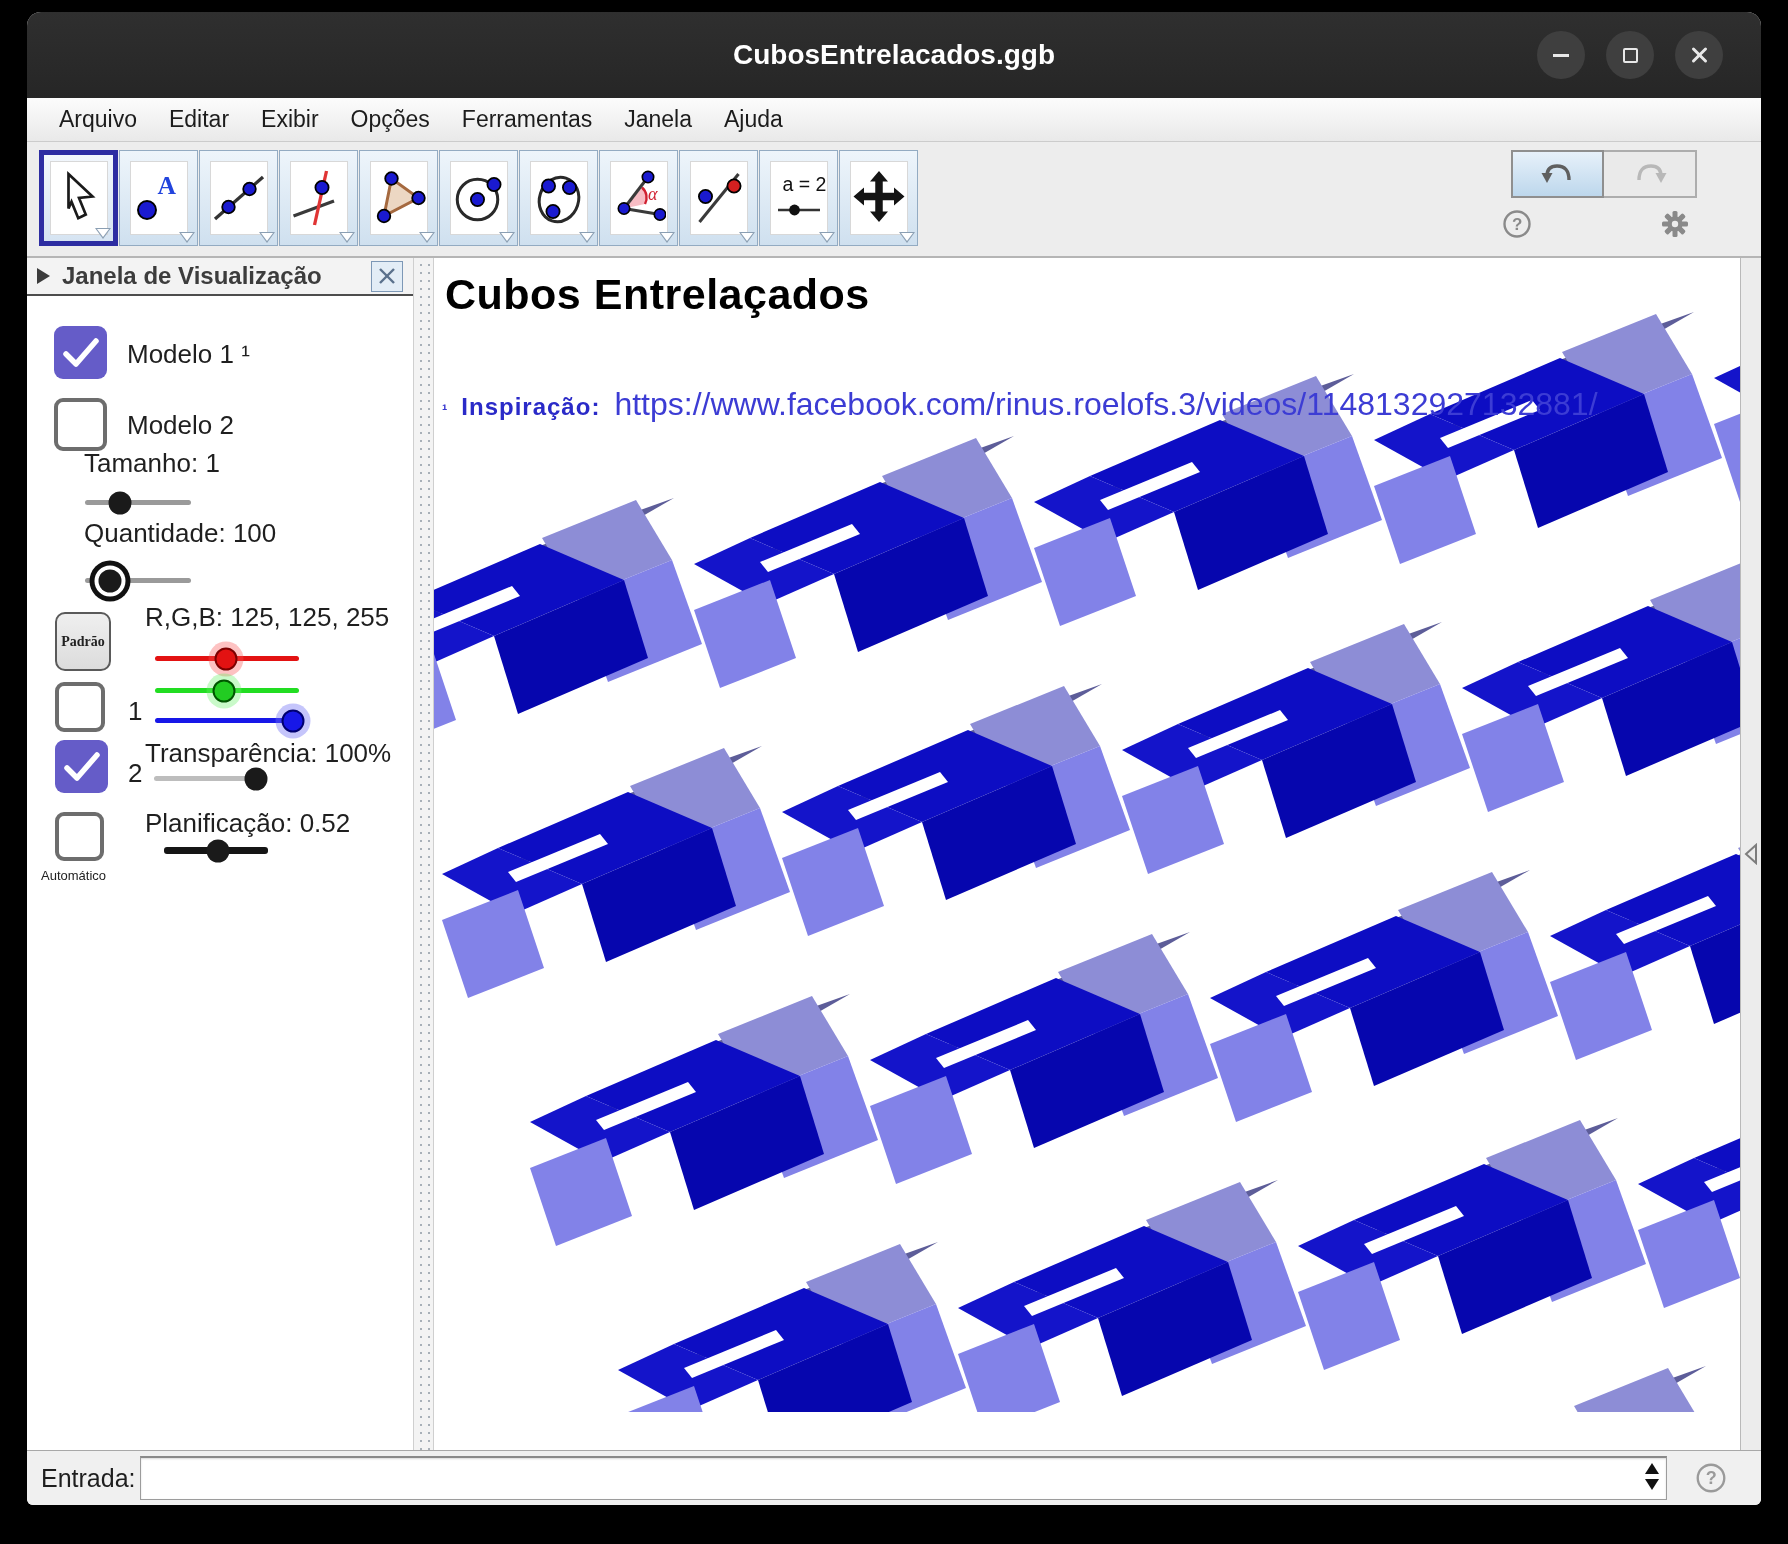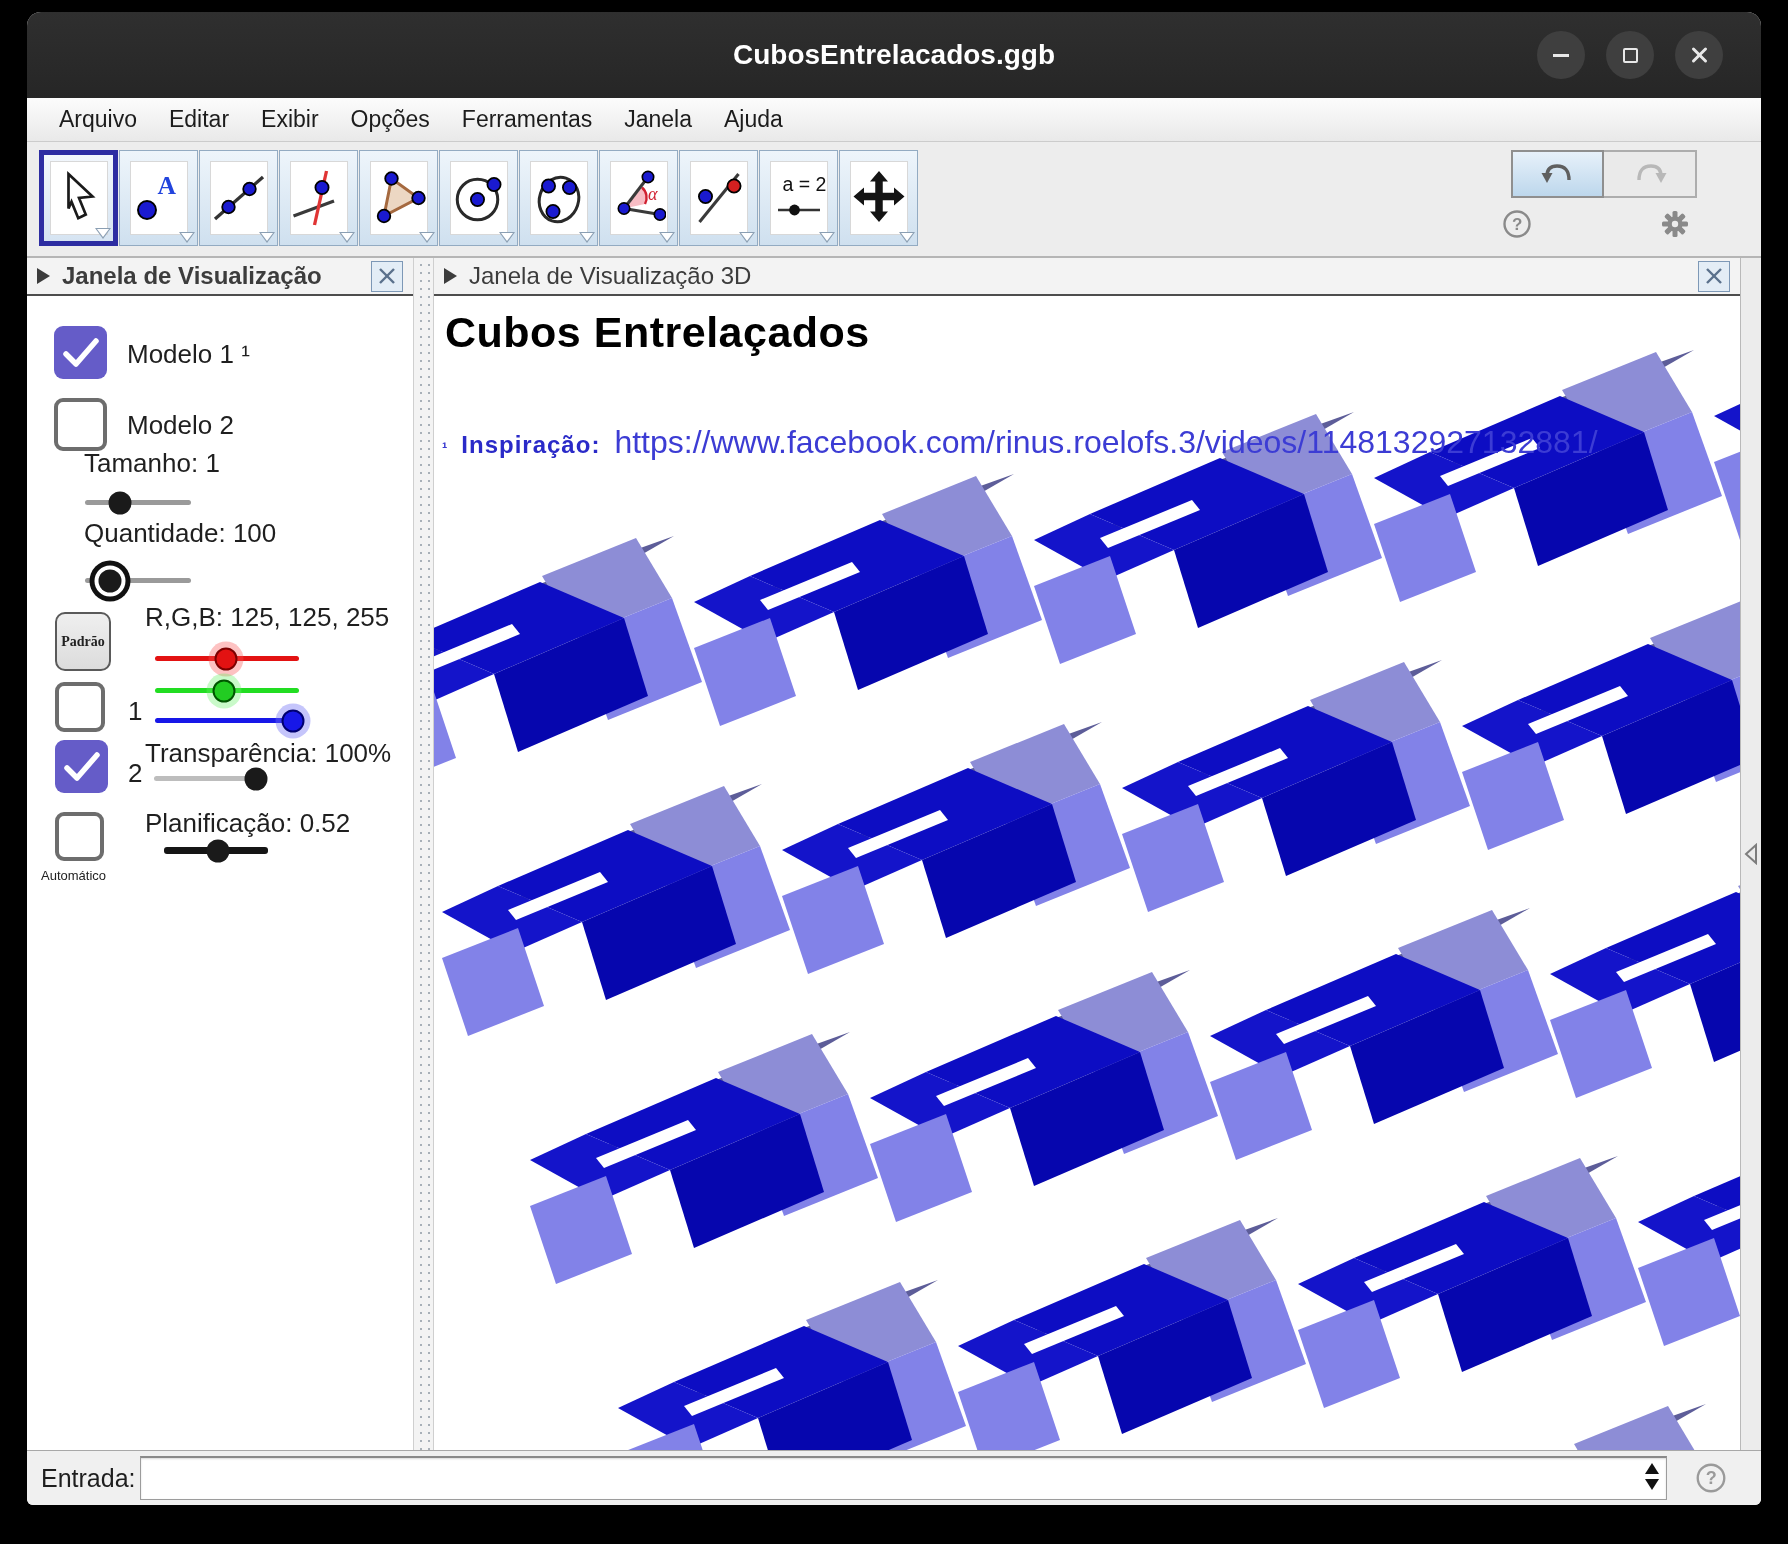--- a/index.html
+++ b/index.html
@@ -362,30 +362,20 @@
         <span class="slider-label abs" style="left:118px; top:512px;">Planificação: 0.52</span>
         <div class="track dark abs" style="left:137px; top:551px; width:104px;">
           <span class="knob" style="left:52%;"></span>
         </div>
       </div>
     </div>
 
     <div class="splitter"></div>
 
     <div class="view3d">
-      <div class="panel-header">
-        <span class="tri-right"></span>
-        <span class="panel-title">Janela de Visualização 3D</span>
-        <span class="x-btn">
-          <svg width="20" height="20" viewBox="0 0 20 20">
-            <line x1="3" y1="3" x2="17" y2="17" stroke="#5a718c" stroke-width="2.4"></line>
-            <line x1="17" y1="3" x2="3" y2="17" stroke="#5a718c" stroke-width="2.4"></line>
-            </svg>
-        </span>
-      </div>
       <div class="panel-body">
         <svg class="pattern-svg" id="cubePattern" width="1306" height="1154" viewBox="0 0 1306 1154">
             <defs>
               <g id="cubeCluster">
                 <polygon points="320,-10 195,62 50,120 180,40" fill="#5d5d99"></polygon>
                 <polygon points="188,30 282,-8 318,52 224,90" fill="#8d8dd6"></polygon>
                 <polygon points="224,90 318,52 348,136 254,174" fill="#8282e8"></polygon>
                 <polygon points="56,92 186,36 270,72 140,128" fill="#0d0dc3"></polygon>
                 <polygon points="140,128 270,72 294,150 164,206" fill="#0606ae"></polygon>
                 <polygon points="0,118 56,92 140,128 72,158" fill="#1414ca"></polygon>

